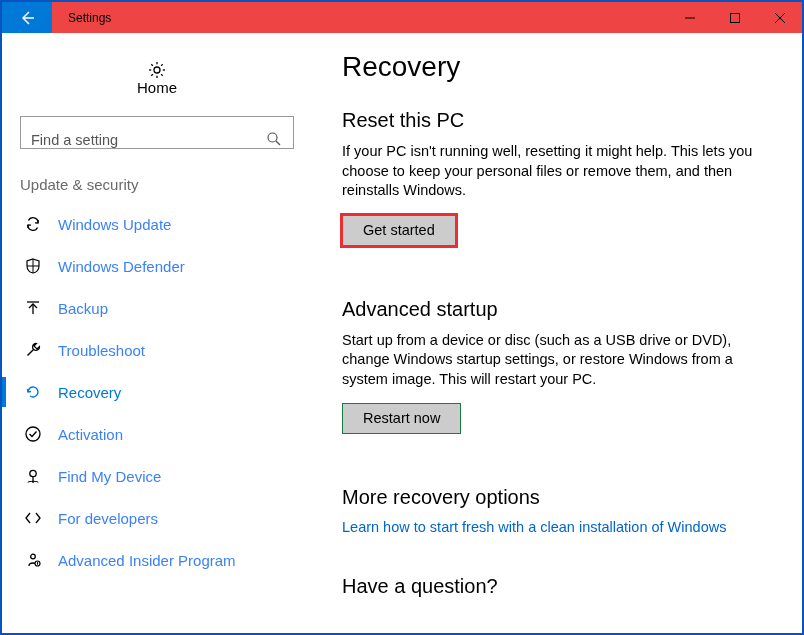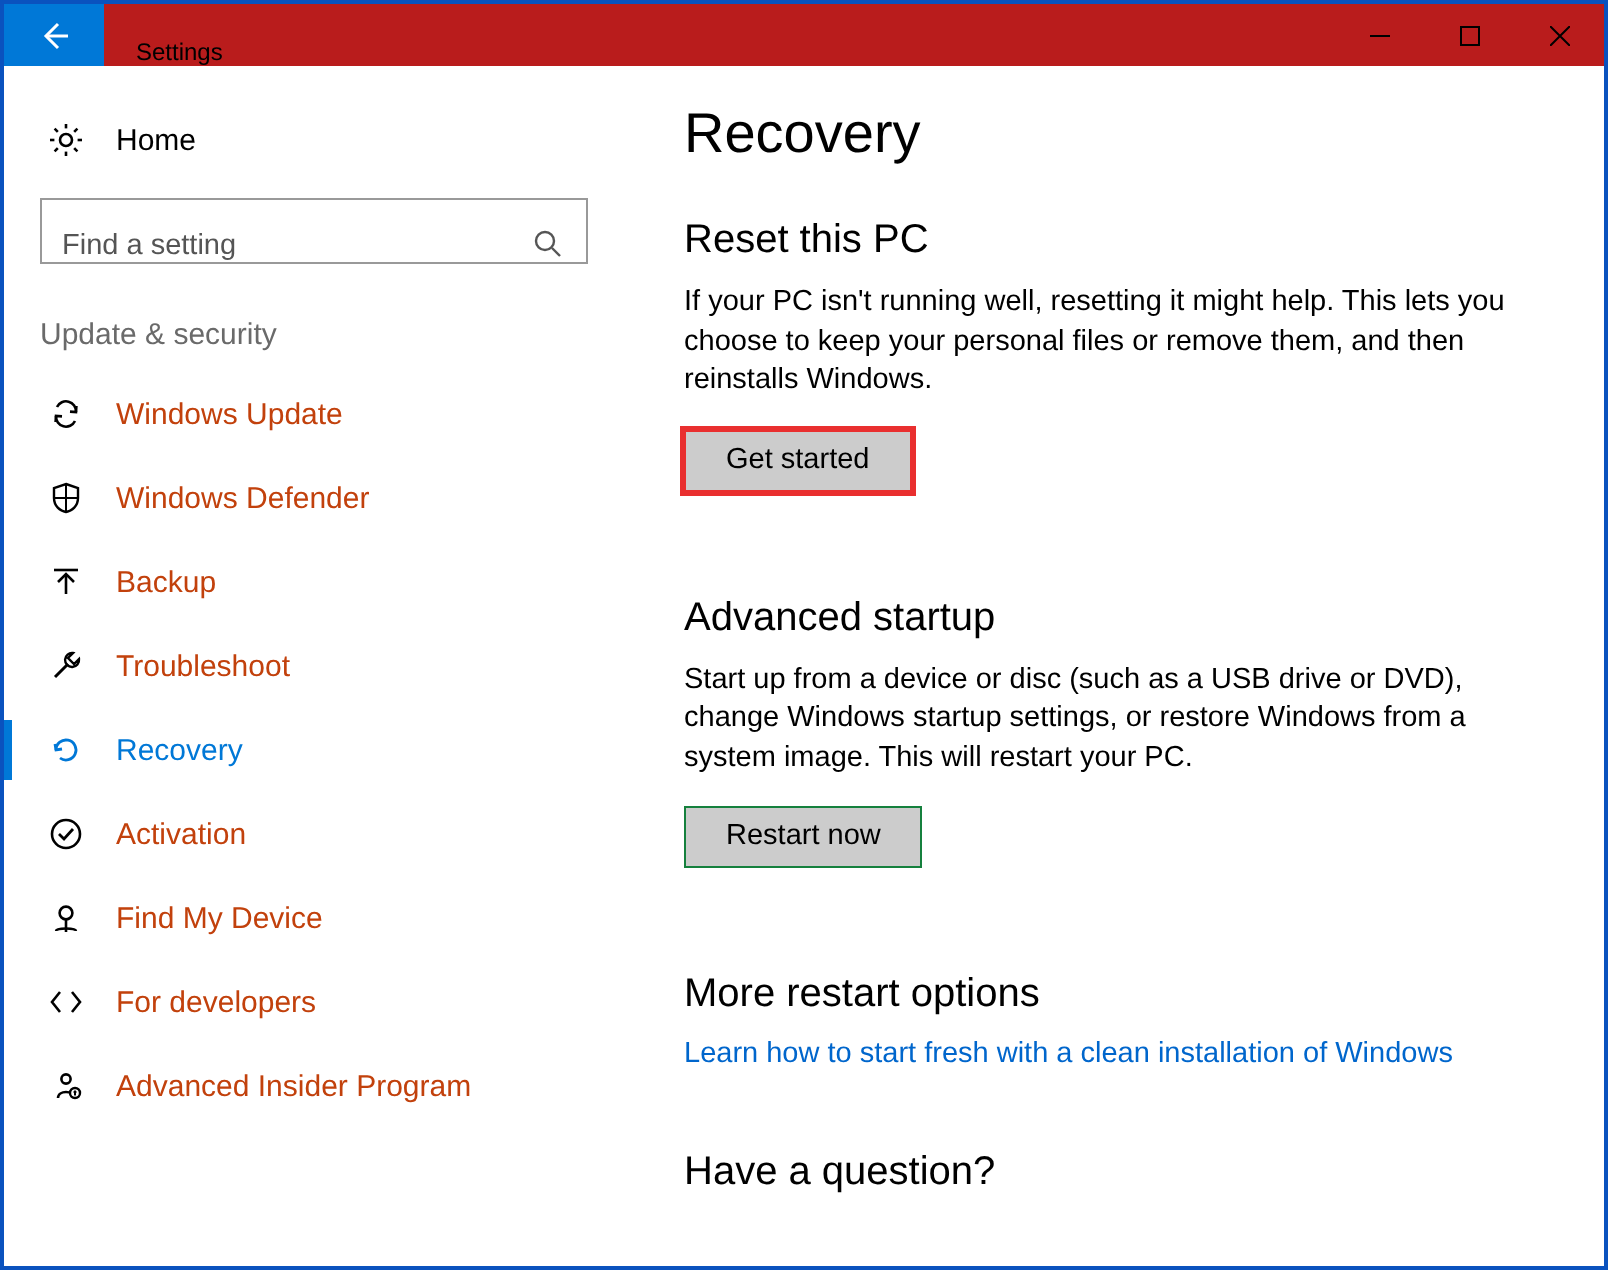--- a/index.html
+++ b/index.html
@@ -14,22 +14,22 @@
       border: 2px solid #0a52be;
       background: #ffffff;
       overflow: hidden;
       display: flex;
       flex-direction: column;
     }
     
     .titlebar {
       height: 31px;
       display: flex;
-      align-items: flex-end;
-      background: #b91c1c;
+      align-items: center;
+      background: #ef4444;
     }
     .back-btn {
       width: 50px;
       height: 31px;
       background: #0078d7;
       display: flex;
       align-items: center;
       justify-content: center;
       color: #fff;
     }
@@ -58,24 +58,24 @@
     }
     .sidebar {
       width: 310px;
       padding: 20px 18px 0 18px;
       display: flex;
       flex-direction: column;
     }
     .home-row {
       display: flex;
       align-items: center;
-      gap: 16px;
       padding: 8px 4px 12px 4px;
       font-size: 15px;
       color: #000;
+      flex-direction: column;
     }
     .search-box {
       margin-top: 8px;
       border: 1px solid #999;
       height: 33px;
       display: flex;
       align-items: flex-end;
       padding: 0 10px;
       color: #555;
     }
@@ -95,21 +95,21 @@
       flex-direction: column;
       margin-left: -18px;
       margin-right: -18px;
     }
     .nav-item {
       display: flex;
       align-items: center;
       gap: 16px;
       padding: 12px 18px 12px 22px;
       font-size: 15px;
-      color: #c2410c;
+      color: #3b82f6;
       position: relative;
     }
     .nav-item.active {
       color: #0078d7;
     }
     .nav-item.active::before {
       content: "";
       position: absolute;
       left: 0;
       top: 6px;
@@ -349,21 +349,21 @@
       <div class="btn highlighted">Get started</div>
     </div>
 
     <div class="section">
       <h2 class="section-title">Advanced startup</h2>
       <p class="section-desc">Start up from a device or disc (such as a USB drive or DVD), change Windows startup settings, or restore Windows from a system image. This will restart your PC.</p>
       <div class="btn">Restart now</div>
     </div>
 
     <div class="section" style="margin-bottom:40px">
-      <h2 class="section-title">More restart options</h2>
+      <h2 class="section-title">More recovery options</h2>
       <div class="link">Learn how to start fresh with a clean installation of Windows</div>
     </div>
 
     <div class="section">
       <h2 class="section-title">Have a question?</h2>
     </div>
   </div>
 </div>
 
 </body></html>

